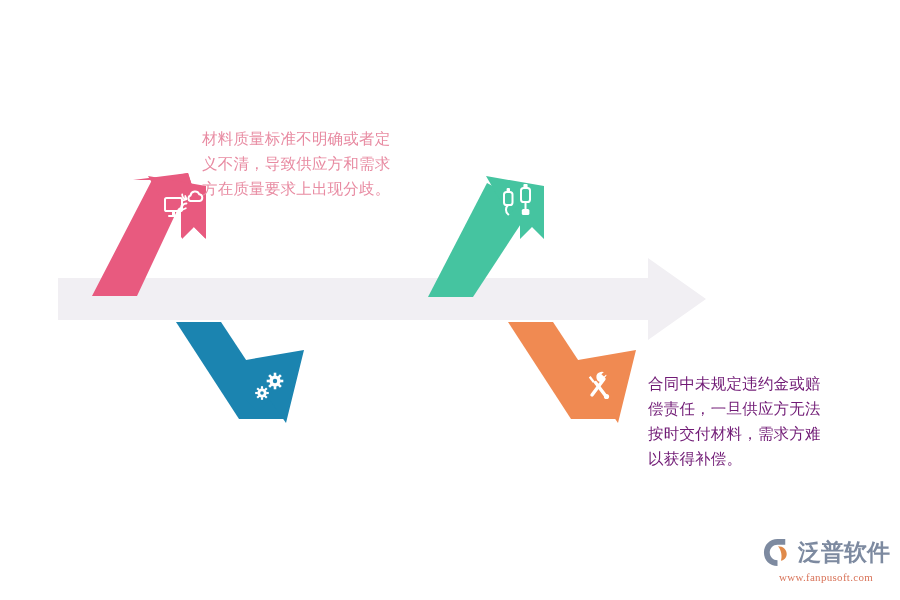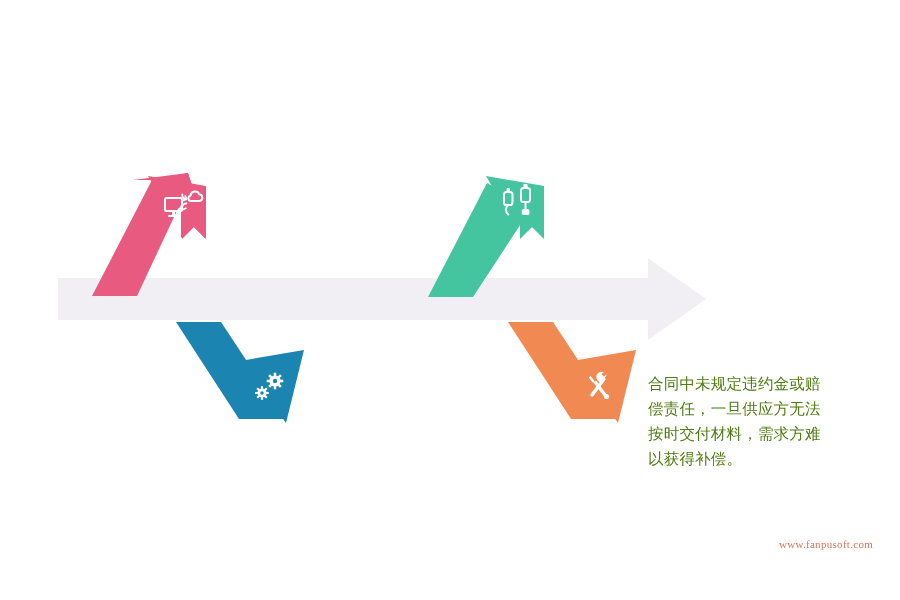--- a/index.html
+++ b/index.html
@@ -50,21 +50,21 @@
   #cause-text-3 {
     left: 312px;
     top: 371px;
     width: 250px;
     color: #3f8fb5;
   }
   #cause-text-4 {
     left: 648px;
     top: 371px;
     width: 250px;
-    color: #4d7c0f;
+    color: #701a75;
   }
 
   
   #brand-logo {
     position: absolute;
     left: 762px;
     top: 536px;
     width: 128px;
     height: 54px;
   }
@@ -211,25 +211,35 @@
         <path d="M 606.5 375.5 a 5.2 5.2 0 1 0 -5.4 6.8 l 1.4 -1.9 z" fill="#ffffff"></path>
         <path d="M 604.8 371.3 l -3.4 3.0 l 2.6 2.3 l 3.2 -3.2 z" fill="#f08a52"></path>
 
         <path d="M 605 395 L 595.5 382.5" stroke="#ffffff" stroke-width="3.4" stroke-linecap="round" fill="none"></path>
         <path d="M 594.8 381.6 l -4.2 -5.6 l -1.8 1.4 l 4.2 5.6 z" fill="#ffffff"></path>
         <circle cx="606.5" cy="396.5" r="2.6" fill="#ffffff"></circle>
       </g>
     </g>
   </svg>
 
+  <div class="text-block" id="cause-text-1">材料质量标准不明确或者定
+义不清，导致供应方和需求
+方在质量要求上出现分歧。</div>
 
 
 
   <div class="text-block" id="cause-text-4">合同中未规定违约金或赔
 偿责任，一旦供应方无法
 按时交付材料，需求方难
 以获得补偿。</div>
 
   <div id="brand-logo">
+    <div class="logo-row">
+      <svg class="logo-mark" viewBox="0 0 32 32">
+        <path d="M 16 2 C 8 2 2 8 2 16 C 2 24 8 30 16 30 L 16 24 C 11.5 24 8 20.5 8 16 C 8 11.5 11.5 8 16 8 L 24 8 L 24 2 Z" fill="#7d8aa0"></path>
+        <path d="M 16.5 9.5 C 22 9.5 25.5 13 25.5 17.5 C 25.5 21 23 23.8 19.5 24.5 C 21 20 20 13.5 16.5 9.5 Z" fill="#e08a4a"></path>
+      </svg>
+      <div class="logo-word">泛普软件</div>
+    </div>
     <div class="logo-url">www.fanpusoft.com</div>
   </div>
 
 </div>
 
 </body></html>

